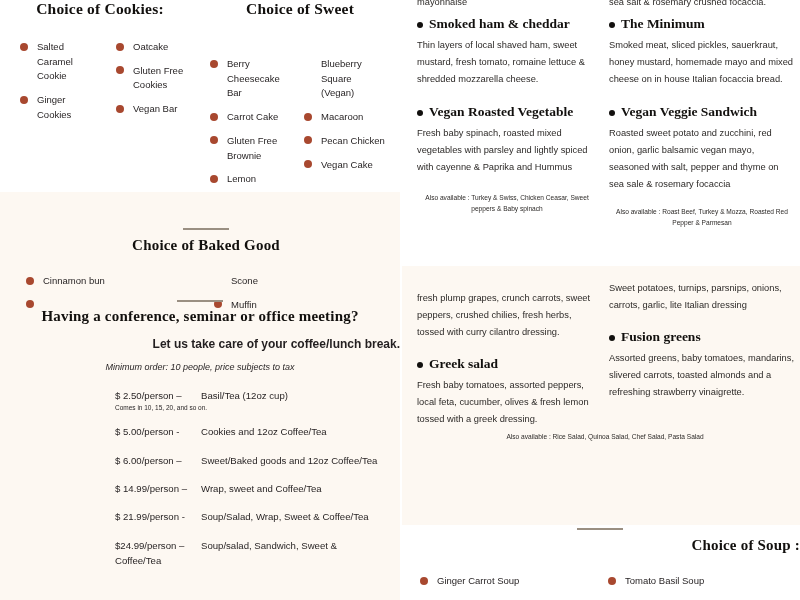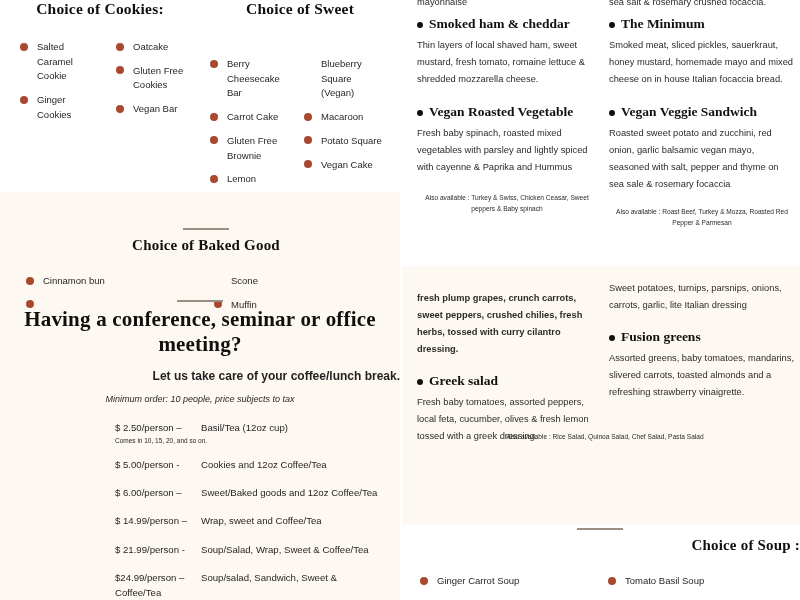--- a/index.html
+++ b/index.html
@@ -52,21 +52,21 @@
   }
   .alsoav{
     font-size:6.6px;line-height:1.65;text-align:center;color:#2d2a28;
     margin:0;
   }
   .cut-line{
     font-size:9.3px;line-height:1.82;color:#2d2a28;margin:0;
   }
 
   
-  .conf-title{font-size:21px;line-height:1.2;margin:0 0 12px 0;}
+  .conf-title{font-size:15px;line-height:1.2;margin:0 0 12px 0;}
   .conf-sub{
     text-align:right;font-size:12px;font-weight:700;color:#231f20;
     margin:0 0 11px 0;
   }
   .conf-note{
     text-align:center;font-size:9px;font-style:italic;color:#231f20;
     margin:0 0 16px 0;
   }
   .price-row{margin-bottom:13px;}
   .price-row .pr{
@@ -110,21 +110,21 @@
   <div class="twocol">
     <ul class="blist" style="width:72px;margin-left:10px;">
       <li><span class="dot"></span><span>Berry Cheesecake Bar</span></li>
       <li><span class="dot"></span><span>Carrot Cake</span></li>
       <li><span class="dot"></span><span>Gluten Free Brownie</span></li>
       <li><span class="dot"></span><span>Lemon</span></li>
     </ul>
     <ul class="blist" style="width:82px;margin-left:22px;">
       <li class="nodot"><span>Blueberry Square (Vegan)</span></li>
       <li><span class="dot"></span><span>Macaroon</span></li>
-      <li><span class="dot"></span><span>Potato Square</span></li>
+      <li><span class="dot"></span><span>Pecan Chicken</span></li>
       <li><span class="dot"></span><span>Vegan Cake</span></li>
     </ul>
   </div>
 </div>
 
 <div class="panel" style="left:417px;top:-6px;width:176px;">
   <p class="cut-line">mayonnaise</p>
 </div>
 <div class="panel" style="left:609px;top:-6px;width:185px;">
   <p class="cut-line">sea salt &amp; rosemary crushed focaccia.</p>
@@ -175,21 +175,21 @@
       <li><span class="dot"></span><span></span></li>
     </ul>
     <ul class="blist" style="width:150px;margin-left:38px;">
       <li class="nodot"><span>Scone</span></li>
       <li><span class="dot"></span><span>Muffin</span></li>
     </ul>
   </div>
 </div>
 
 <div class="panel" style="left:417px;top:290px;width:180px;">
-  <p class="cut-line" style="margin-bottom:15px;font-weight:bold;">fresh plump grapes, crunch carrots, sweet peppers, crushed chilies, fresh herbs, tossed with curry cilantro dressing.</p>
+  <p class="cut-line" style="margin-bottom:15px;">fresh plump grapes, crunch carrots, sweet peppers, crushed chilies, fresh herbs, tossed with curry cilantro dressing.</p>
   <div class="mitem">
     <h3>
       <span class="bdot"></span>
       <span>Greek salad</span>
     </h3>
     <p>Fresh baby tomatoes, assorted peppers, local feta, cucumber, olives &amp; fresh lemon tossed with a greek dressing.</p>
   </div>
 </div>
 
 <div class="panel" style="left:609px;top:280px;width:186px;">

